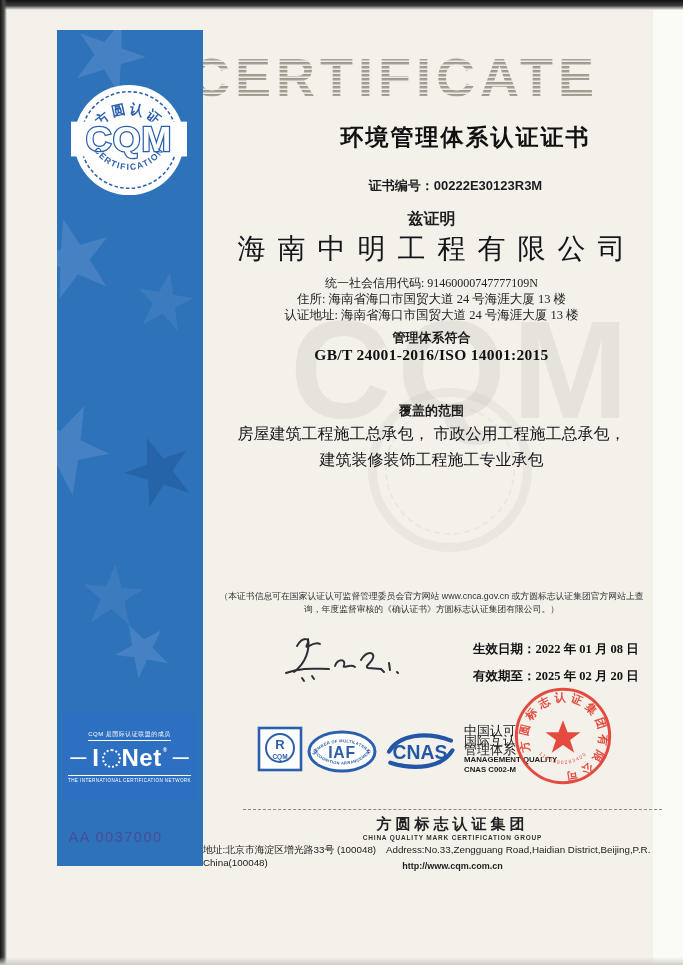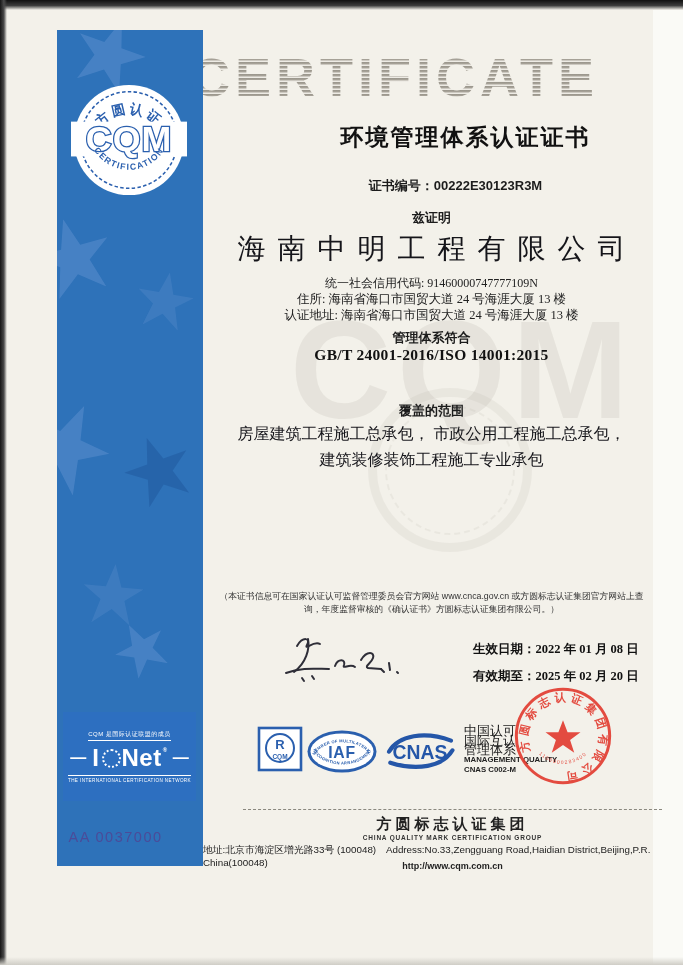--- a/index.html
+++ b/index.html
@@ -49,21 +49,21 @@
     border:9px solid #a9a499;opacity:.12;}
   .seal-watermark::after{content:"";position:absolute;left:8px;top:8px;right:8px;bottom:8px;
     border-radius:50%;border:2px dashed #a9a499;}
 
   
   .center-col{position:absolute;left:203px;width:457px;text-align:center;}
   .cn-serif{font-family:"Liberation Serif","DejaVu Serif",serif;}
 
   .title{top:122px;font-size:23px;font-weight:700;letter-spacing:2px;color:#111;margin-left:34px;}
   .certno{top:177px;font-size:13px;font-weight:700;padding-left:24px;}
-  .certify{top:209px;font-size:13px;font-weight:700;}
+  .certify{top:209px;font-size:16px;font-weight:700;}
   .company{top:230px;font-size:28px;letter-spacing:12px;font-weight:500;color:#15151a;text-indent:12px;}
   .infoline1{top:275px;font-size:12px;color:#222;}
   .infoline2{top:291px;font-size:12.5px;color:#222;}
   .infoline3{top:307px;font-size:12.5px;color:#222;}
   .conform{top:329px;font-size:13px;font-weight:700;}
   .standard{top:346px;font-size:15.5px;font-weight:700;letter-spacing:.3px;color:#111;}
   .scopelabel{top:402px;font-size:13px;font-weight:700;}
   .scope1{top:424px;font-size:16px;color:#15151a;}
   .scope2{top:450px;font-size:16px;color:#15151a;}
   .disclaimer{top:590px;font-size:8.8px;line-height:13px;color:#333;}

